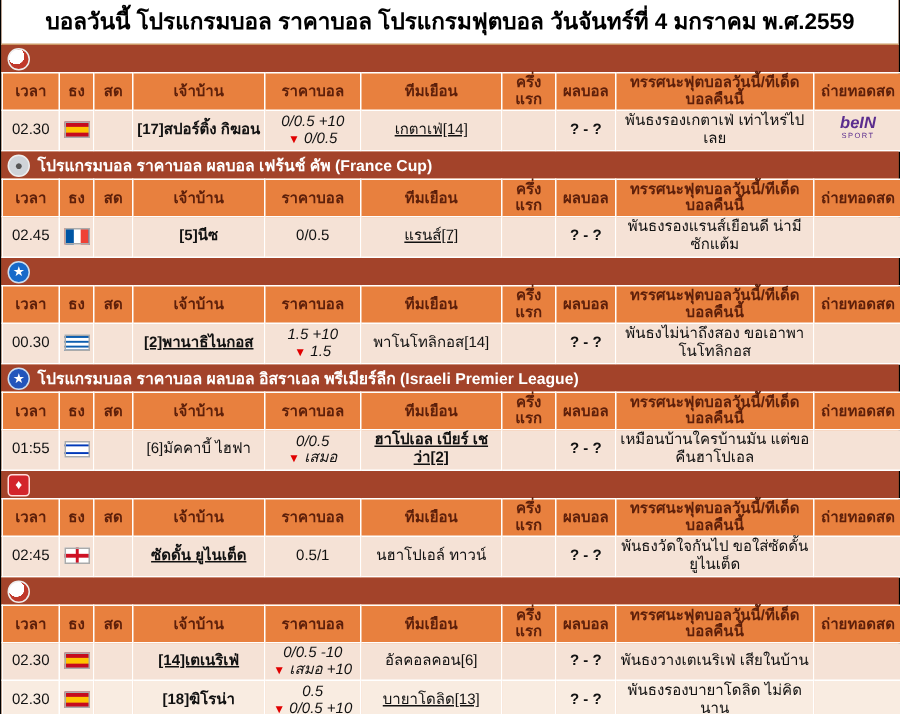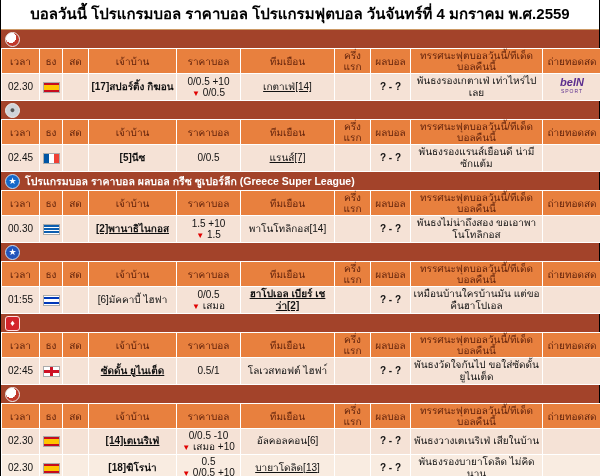--- a/index.html
+++ b/index.html
@@ -11,30 +11,30 @@
   .league-bar{background:#A3432A;color:#fff;font-weight:bold;font-size:10.5px;
               display:flex;align-items:center;gap:5px;padding:2px 4px;height:14px;}
   .licon{width:13px;height:13px;border-radius:50%;display:inline-flex;align-items:center;justify-content:center;
          font-size:9px;line-height:13px;flex:0 0 13px;}
   .licon.ball{background:radial-gradient(circle at 38% 35%, #ffffff 0 45%, #c0392b 46% 100%);border:1px solid #eee;}
   .licon.star{background:#1669c9;color:#fff;border:1px solid #cde;}
   .licon.isr{background:#2255bb;color:#fff;border:1px solid #cde;}
   .licon.trophy{background:#d3242b;color:#fff;border:1px solid #fdd;border-radius:3px;}
   .licon.gray{background:#cfd3d8;color:#555;border:1px solid #eee;}
   table.sched{width:100%;border-collapse:collapse;table-layout:fixed;}
-  table.sched th{background:#E8803E;color:#5d1f0a;font-weight:normal;font-size:10px;
+  table.sched th{background:#E8803E;color:#5d1f0a;font-weight:bold;font-size:10px;
                  border:1px solid #fff;padding:1px 1px;height:14px;line-height:11px;}
   table.sched td{background:#F5E2D6;font-size:10px;color:#111;text-align:center;
                  border:1px solid #fff;padding:1px 2px;line-height:12px;height:12px;}
   tr.alt td{background:#F9ECE1;}
   .fav{color:#e00000;font-weight:bold;}
   .und{text-decoration:underline;cursor:pointer;}
   .score{color:#e00000;font-weight:bold;}
   .arr{color:#e00000;font-size:8px;vertical-align:middle;}
-  .odds div{line-height:11px;}
+  .odds div{line-height:11px;font-style:italic;}
   .flag{display:inline-block;width:17px;height:11px;border:1px solid #aaa;vertical-align:middle;box-sizing:border-box;}
   .flag.spain{background:linear-gradient(to bottom,#c60b1e 0 27%,#ffc400 27% 73%,#c60b1e 73%);}
   .flag.france{background:linear-gradient(to right,#0055A4 0 34%,#ffffff 34% 66%,#EF4135 66%);}
   .flag.greece{background:repeating-linear-gradient(to bottom,#0D5EAF 0 1.6px,#ffffff 1.6px 3.2px);}
   .flag.israel{background:linear-gradient(to bottom,#ffffff 0 16%,#0038b8 16% 30%,#ffffff 30% 70%,#0038b8 70% 84%,#ffffff 84%);}
   .flag.england{background:linear-gradient(to right,rgba(0,0,0,0) 0 42%,#ce1124 42% 58%,rgba(0,0,0,0) 58%),
                 linear-gradient(to bottom,rgba(0,0,0,0) 0 33%,#ce1124 33% 67%,rgba(0,0,0,0) 67%),#ffffff;}
   .bein{display:inline-block;text-align:center;line-height:9px;}
   .bein .b1{color:#5B2D8E;font-weight:bold;font-size:11px;font-style:italic;display:block;text-align:center;}
   .bein .b2{color:#5B2D8E;font-size:5px;display:block;letter-spacing:1px;}
@@ -91,20 +91,21 @@
           <td></td>
           <td class="score">? - ?</td>
           <td>พันธงรองเกตาเฟ่ เท่าไหร่ไปเลย</td>
           <td><span class="bein"><span class="b1">beIN</span><span class="b2">SPORT</span></span></td>
         </tr>
       </tbody>
     </table>
 
     <div class="league-bar">
       <span class="licon gray">●</span>
+      <span>โปรแกรมบอล ราคาบอล ผลบอล เฟร้นช์ คัพ (France Cup)</span>
     </div>
     <table class="sched">
       <colgroup>
           <col style="width:38px">
           <col style="width:23px">
           <col style="width:26px">
           <col style="width:88px">
           <col style="width:64px">
           <col style="width:94px">
           <col style="width:36px">
@@ -137,21 +138,20 @@
           <td></td>
           <td class="score">? - ?</td>
           <td>พันธงรองแรนส์เยือนดี น่ามีซักแต้ม</td>
           <td></td>
         </tr>
       </tbody>
     </table>
 
     <div class="league-bar">
       <span class="licon star">★</span>
-      <span>โปรแกรมบอล ราคาบอล ผลบอล กรีซ ซูเปอร์ลีก (Greece Super League)</span>
     </div>
     <table class="sched">
       <colgroup>
           <col style="width:38px">
           <col style="width:23px">
           <col style="width:26px">
           <col style="width:88px">
           <col style="width:64px">
           <col style="width:94px">
           <col style="width:36px">
@@ -187,20 +187,21 @@
           <td></td>
           <td class="score">? - ?</td>
           <td>พันธงไม่น่าถึงสอง ขอเอาพาโนโทลิกอส</td>
           <td></td>
         </tr>
       </tbody>
     </table>
 
     <div class="league-bar">
       <span class="licon isr">★</span>
+      <span>โปรแกรมบอล ราคาบอล ผลบอล อิสราเอล พรีเมียร์ลีก (Israeli Premier League)</span>
     </div>
     <table class="sched">
       <colgroup>
           <col style="width:38px">
           <col style="width:23px">
           <col style="width:26px">
           <col style="width:88px">
           <col style="width:64px">
           <col style="width:94px">
           <col style="width:36px">
@@ -271,21 +272,21 @@
             <th>ถ่ายทอดสด</th>
       </tr>
         </thead>
       <tbody>
         <tr>
           <td>02:45</td>
           <td><span class="flag england"></span></td>
           <td></td>
           <td class="fav und">ซัดดั้น ยูไนเต็ด</td>
           <td class="odds">0.5/1</td>
-          <td>โลเวสทอฟต์ ไฮฟา์</td>
+          <td>นฮาโปเอล์ ทาวน์</td>
           <td></td>
           <td class="score">? - ?</td>
           <td>พันธงวัดใจกันไป ขอใส่ซัดดั้น ยูไนเต็ด</td>
           <td></td>
         </tr>
       </tbody>
     </table>
 
     <div class="league-bar">
       <span class="licon ball">●</span>

